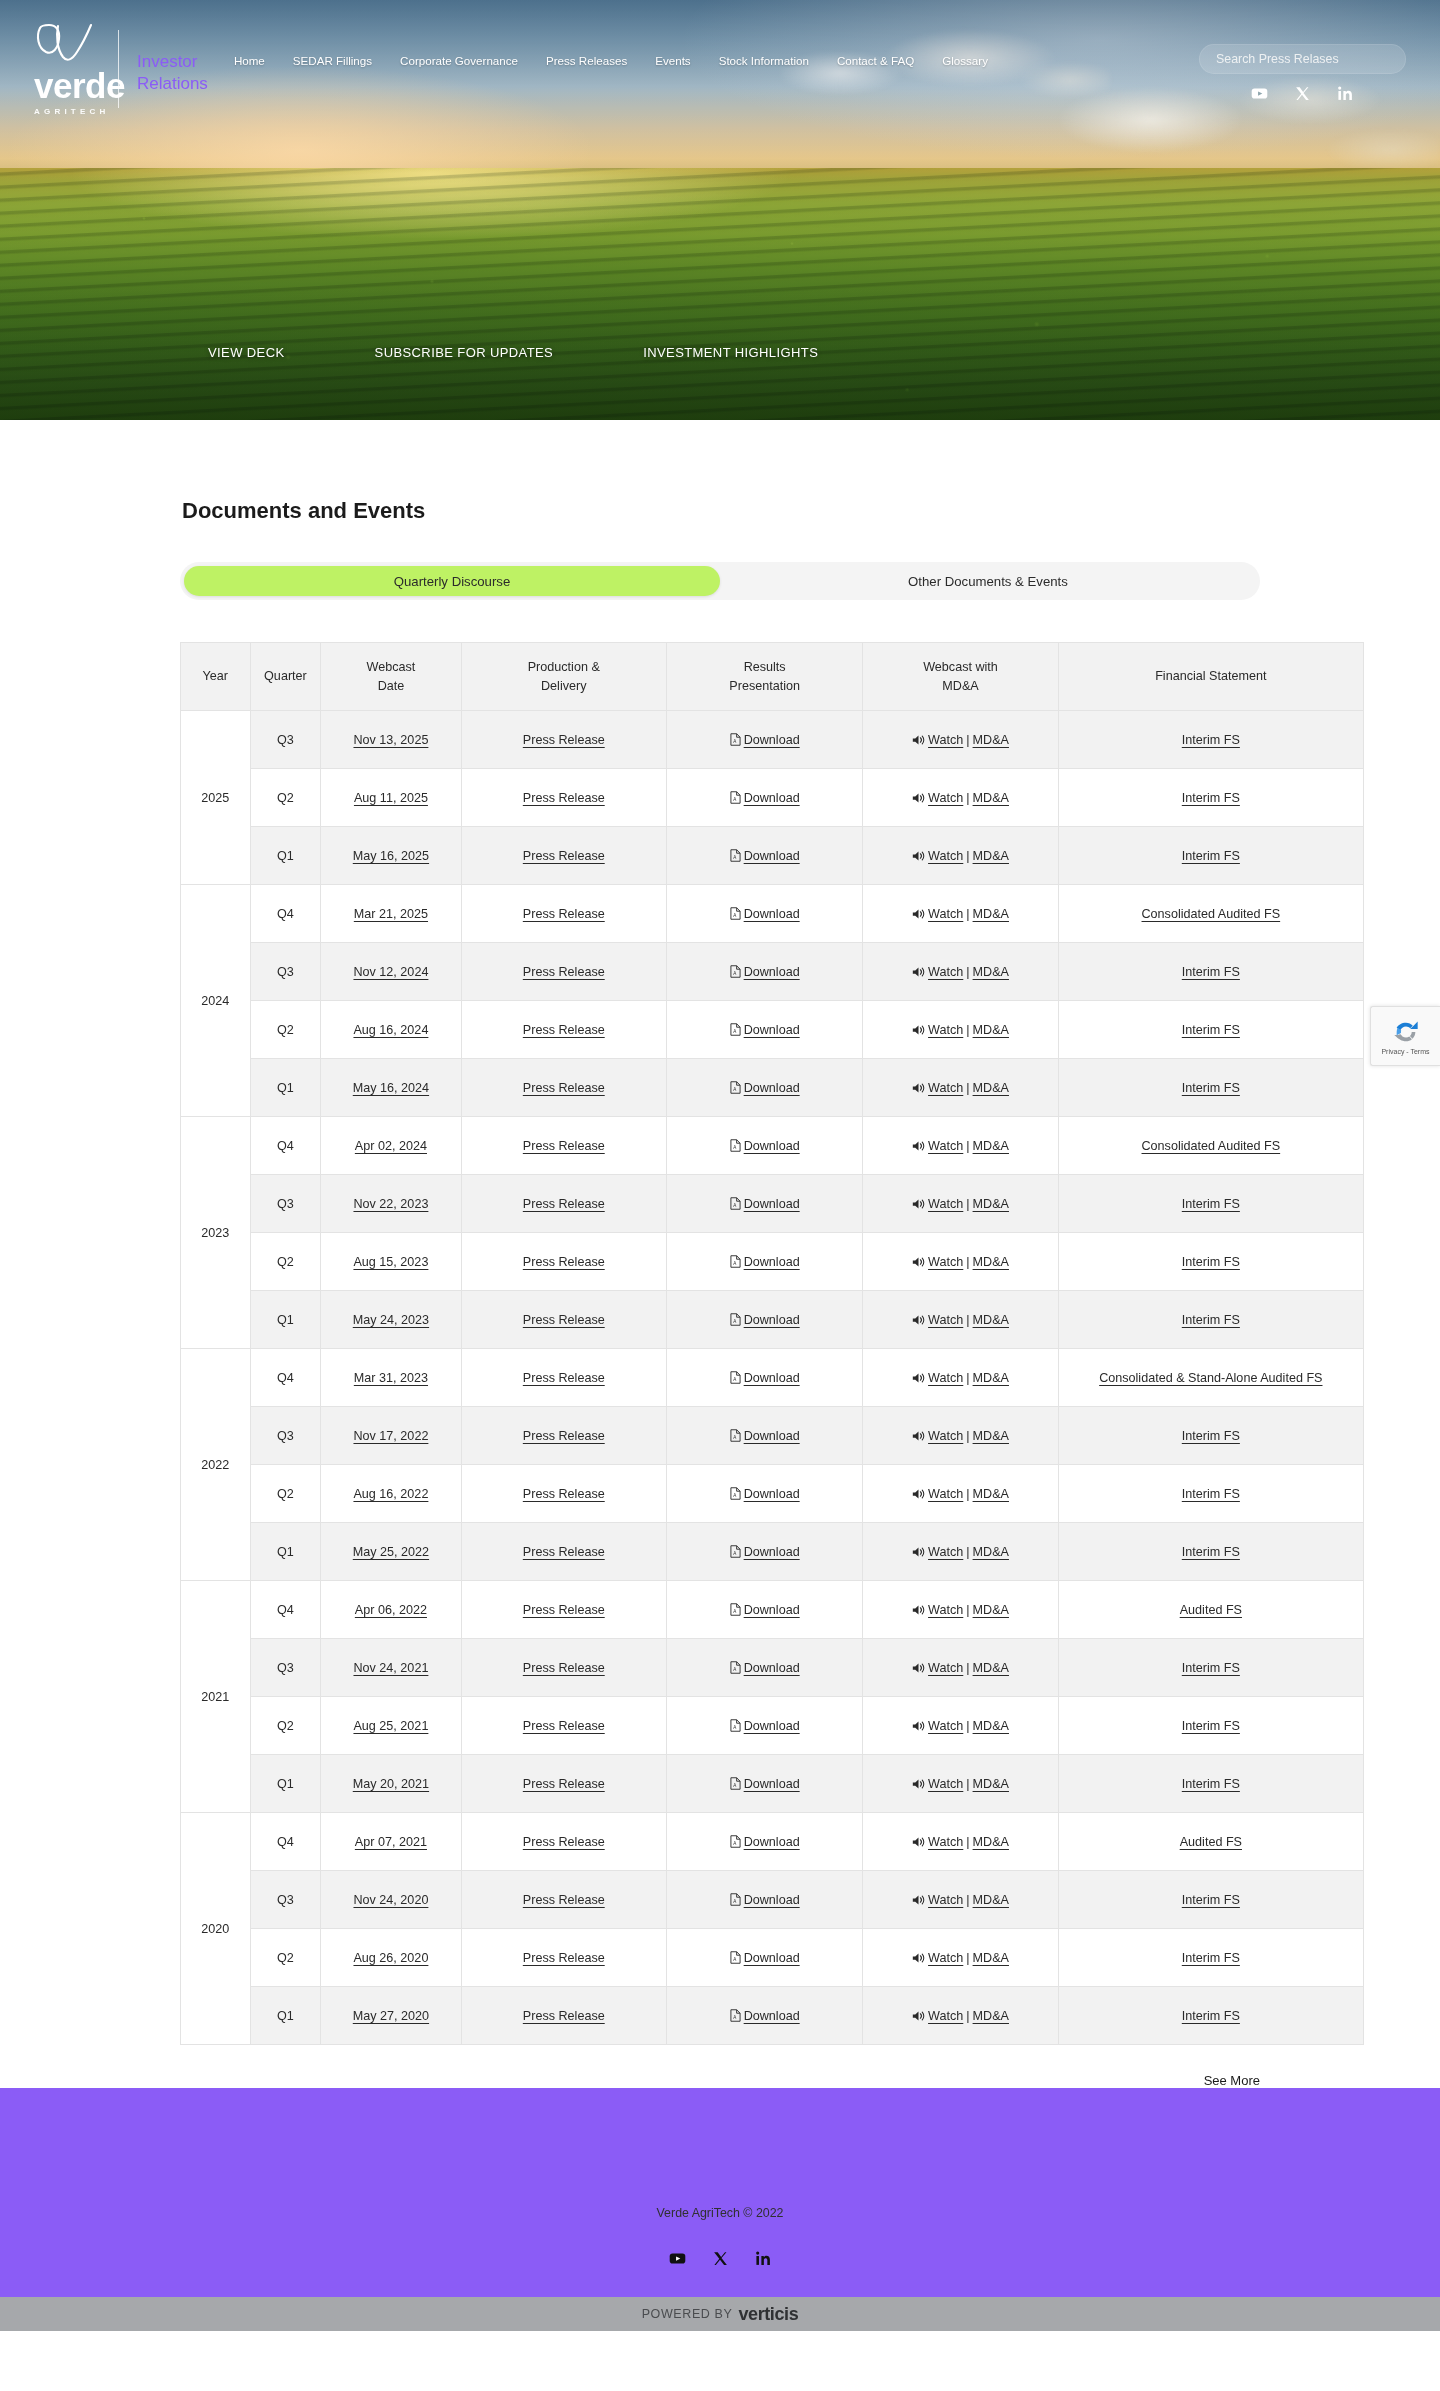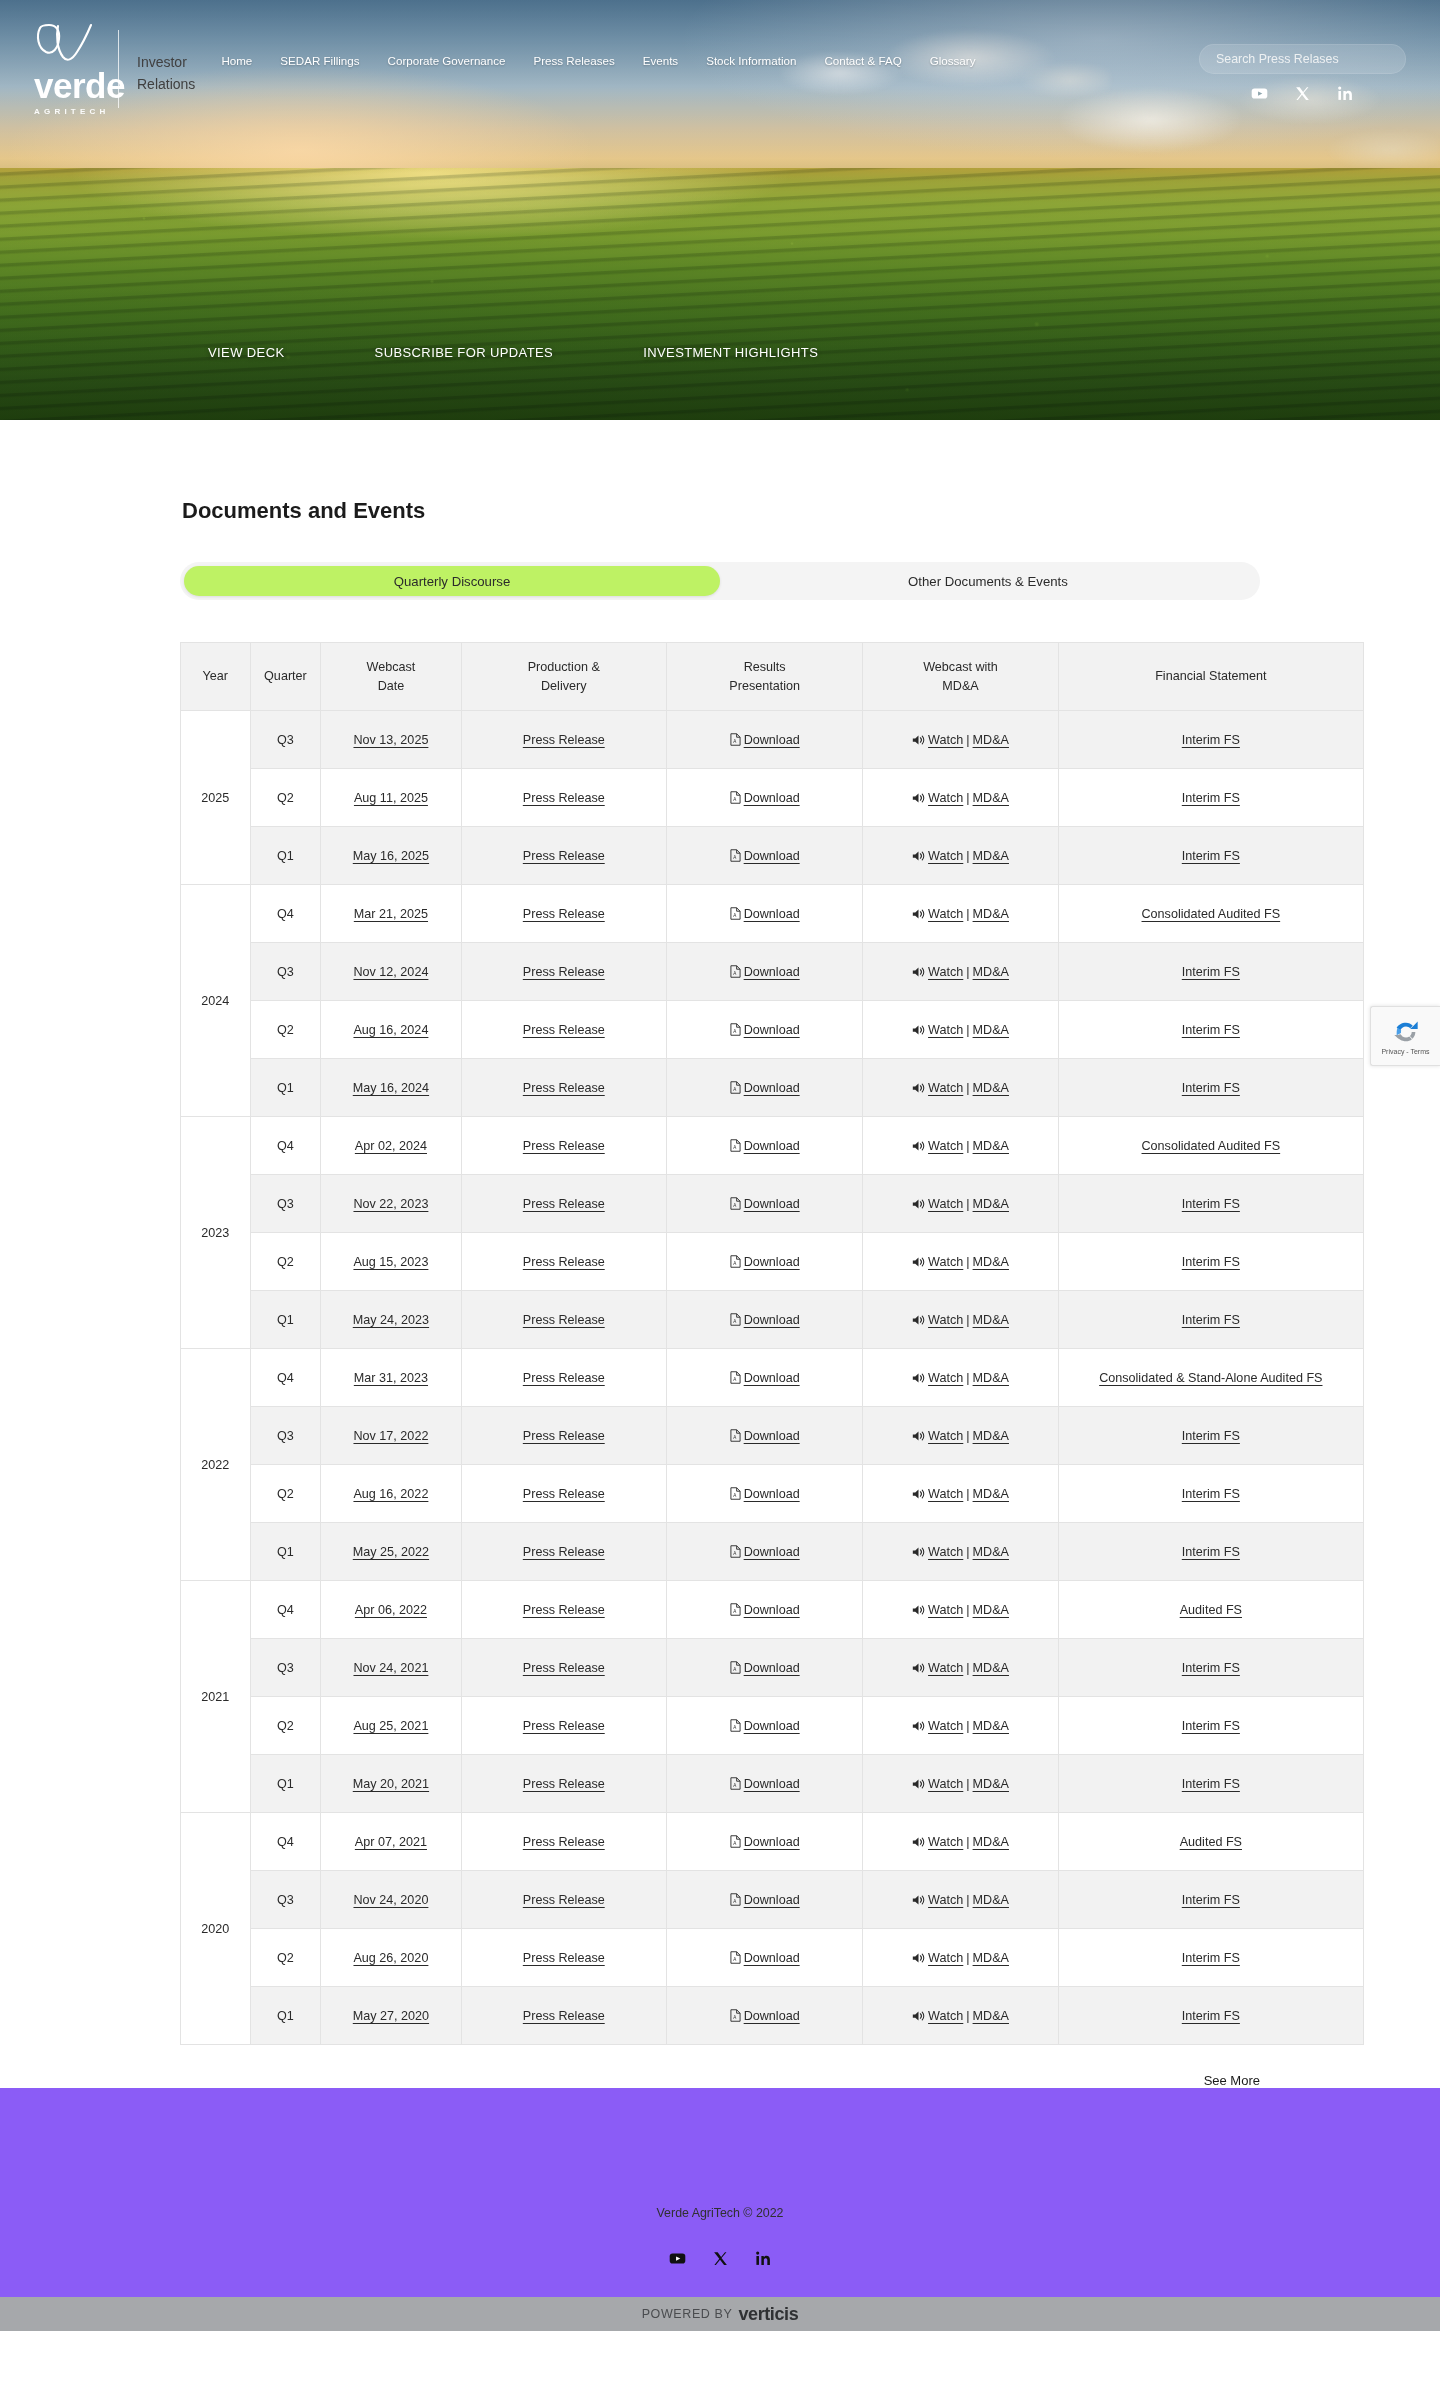--- a/index.html
+++ b/index.html
@@ -90,21 +90,21 @@
   .logo-swoosh { display:block; }
   .logo-word {
     color:#fff; font-size:35px; font-weight:700; letter-spacing:-0.5px;
     line-height:1; margin-top:4px; font-family:"Liberation Sans", sans-serif;
   }
   .logo-sub {
     color:#fff; font-size:8px; letter-spacing:4.2px; font-weight:700;
     text-align:center; margin-top:4px; opacity:.95;
   }
   .brand-divider { width:1px; height:78px; background:rgba(255,255,255,.75); margin:0 18px 0 22px; }
-  .brand-text { color:#404040; font-size:14px; line-height:22px; padding-top:8px; }
+  .brand-text { color:#8b5cf6; font-size:17px; line-height:22px; padding-top:8px; }
 
   .mainnav { display:flex; align-items:center; gap:0; margin-top:54px; margin-left:12px; }
   .mainnav a {
     color:#fff; font-size:11.6px; text-decoration:none; padding:0 14px;
     white-space:nowrap; text-shadow:0 1px 2px rgba(0,0,0,.25);
   }
 
   .nav-right { margin-left:auto; margin-top:44px; margin-right:34px; text-align:center; }
   .search-pill {
     display:flex; align-items:center; justify-content:flex-start;

